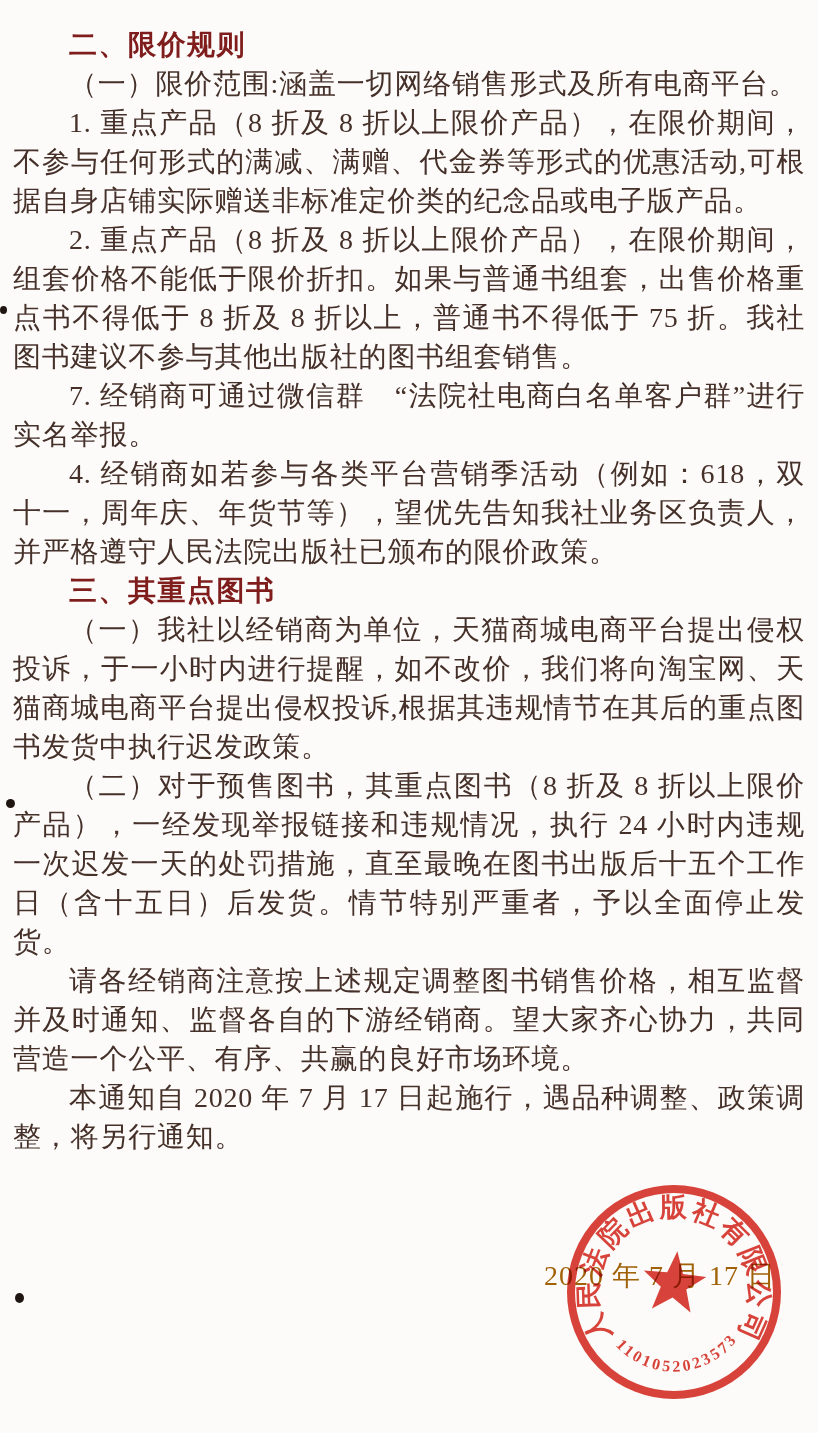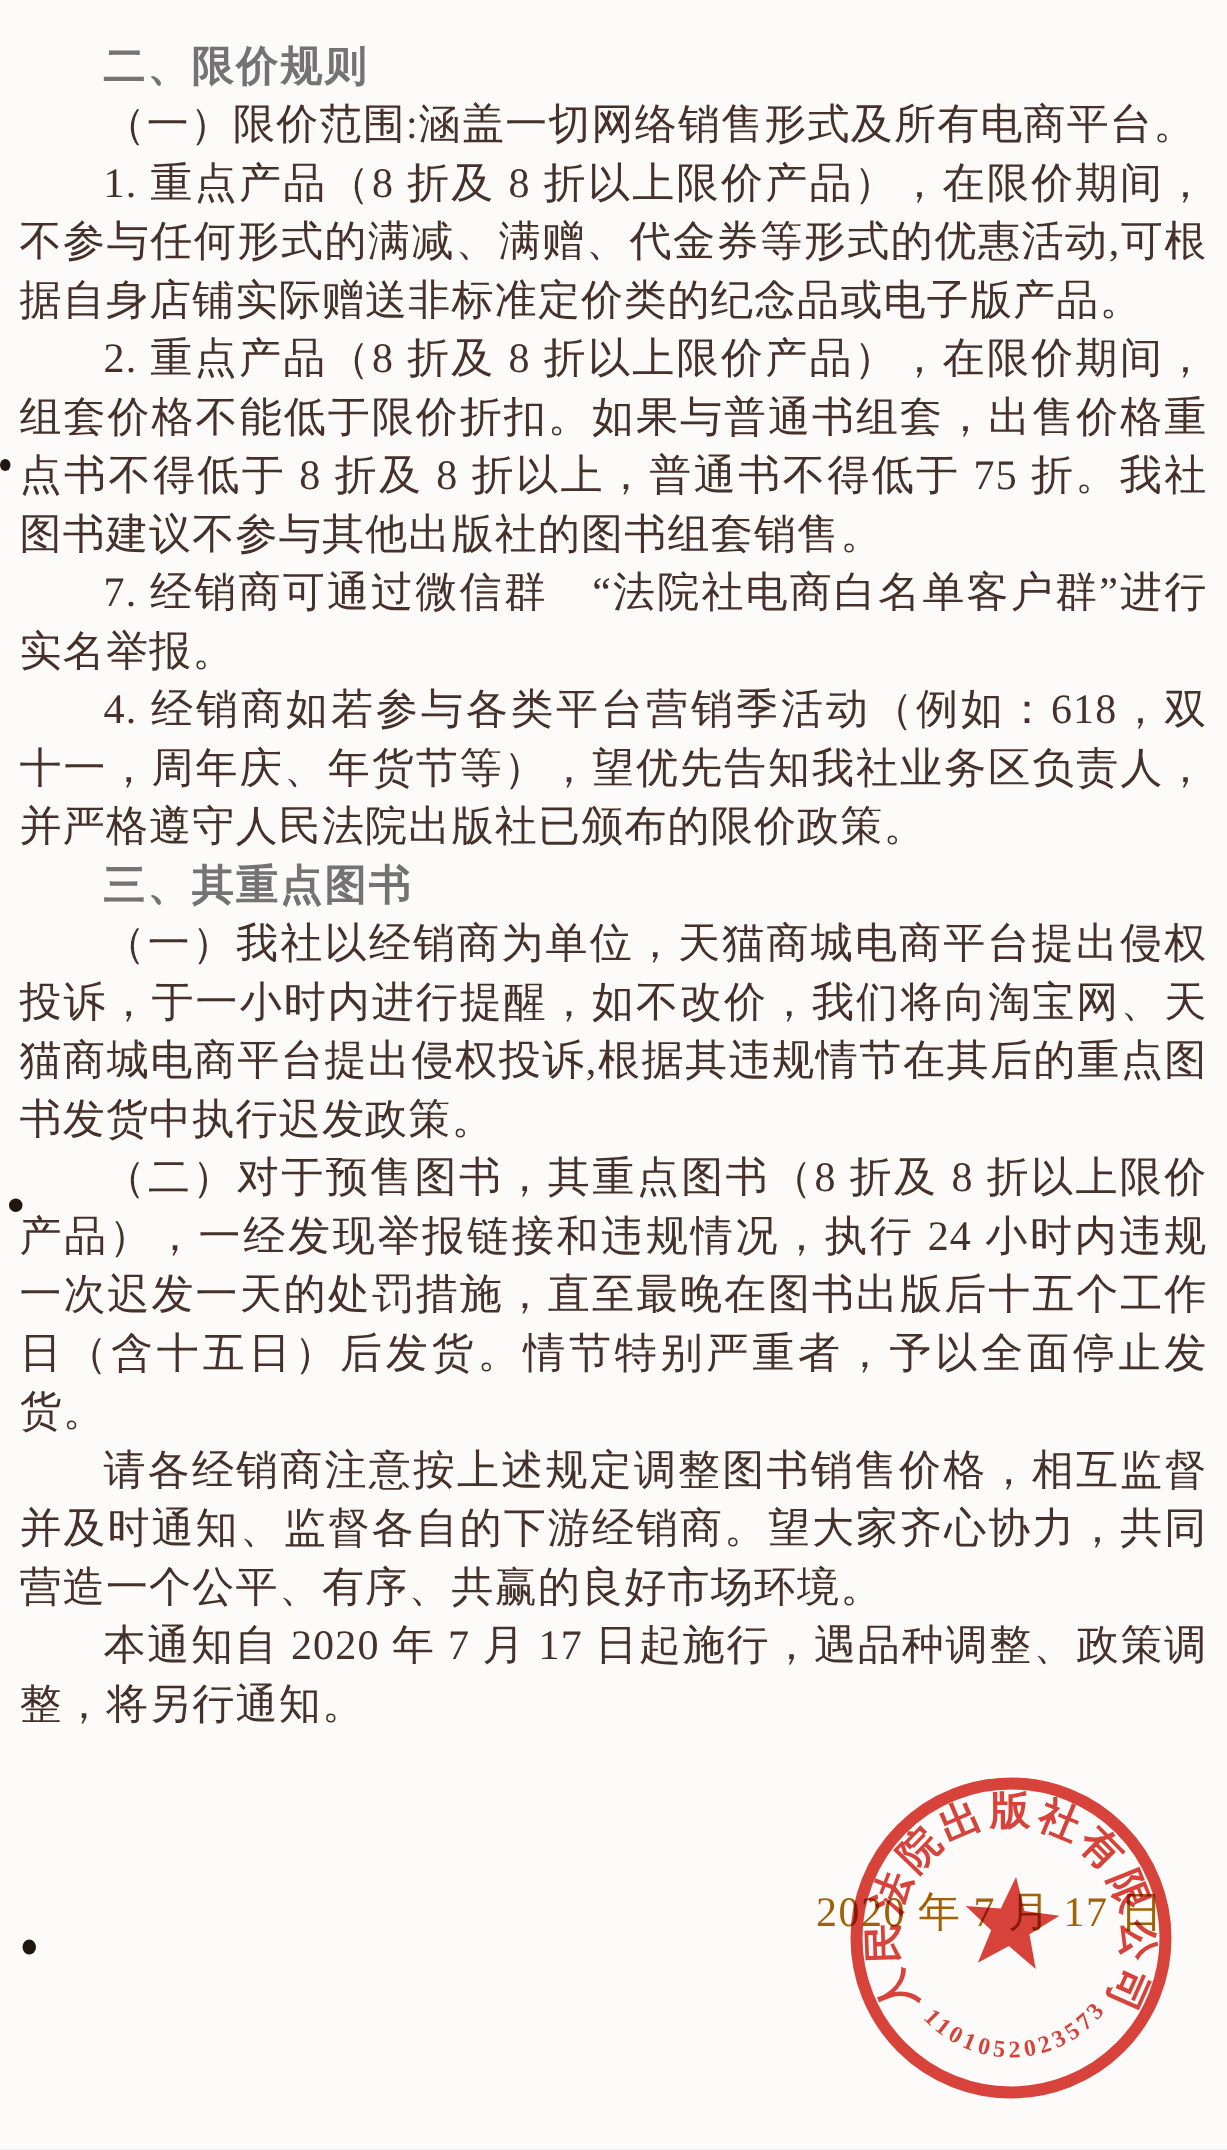--- a/index.html
+++ b/index.html
@@ -21,21 +21,21 @@
     font-size:28px;
     line-height:39px;
     letter-spacing:0.8px;
     text-align:justify;
     text-indent:2em;
     text-justify:inter-ideograph;
   }
   .doc p.plain { text-indent:0; }
   .doc p.heading {
     font-weight:bold;
-    color:#737373;
+    color:#7f1d1d;
     letter-spacing:1.5px;
     text-align:left;
   }
   .date-line {
     position:absolute;
     top:1256px;
     right:42px;
     font-size:28px;
     line-height:39px;
     letter-spacing:1px;

